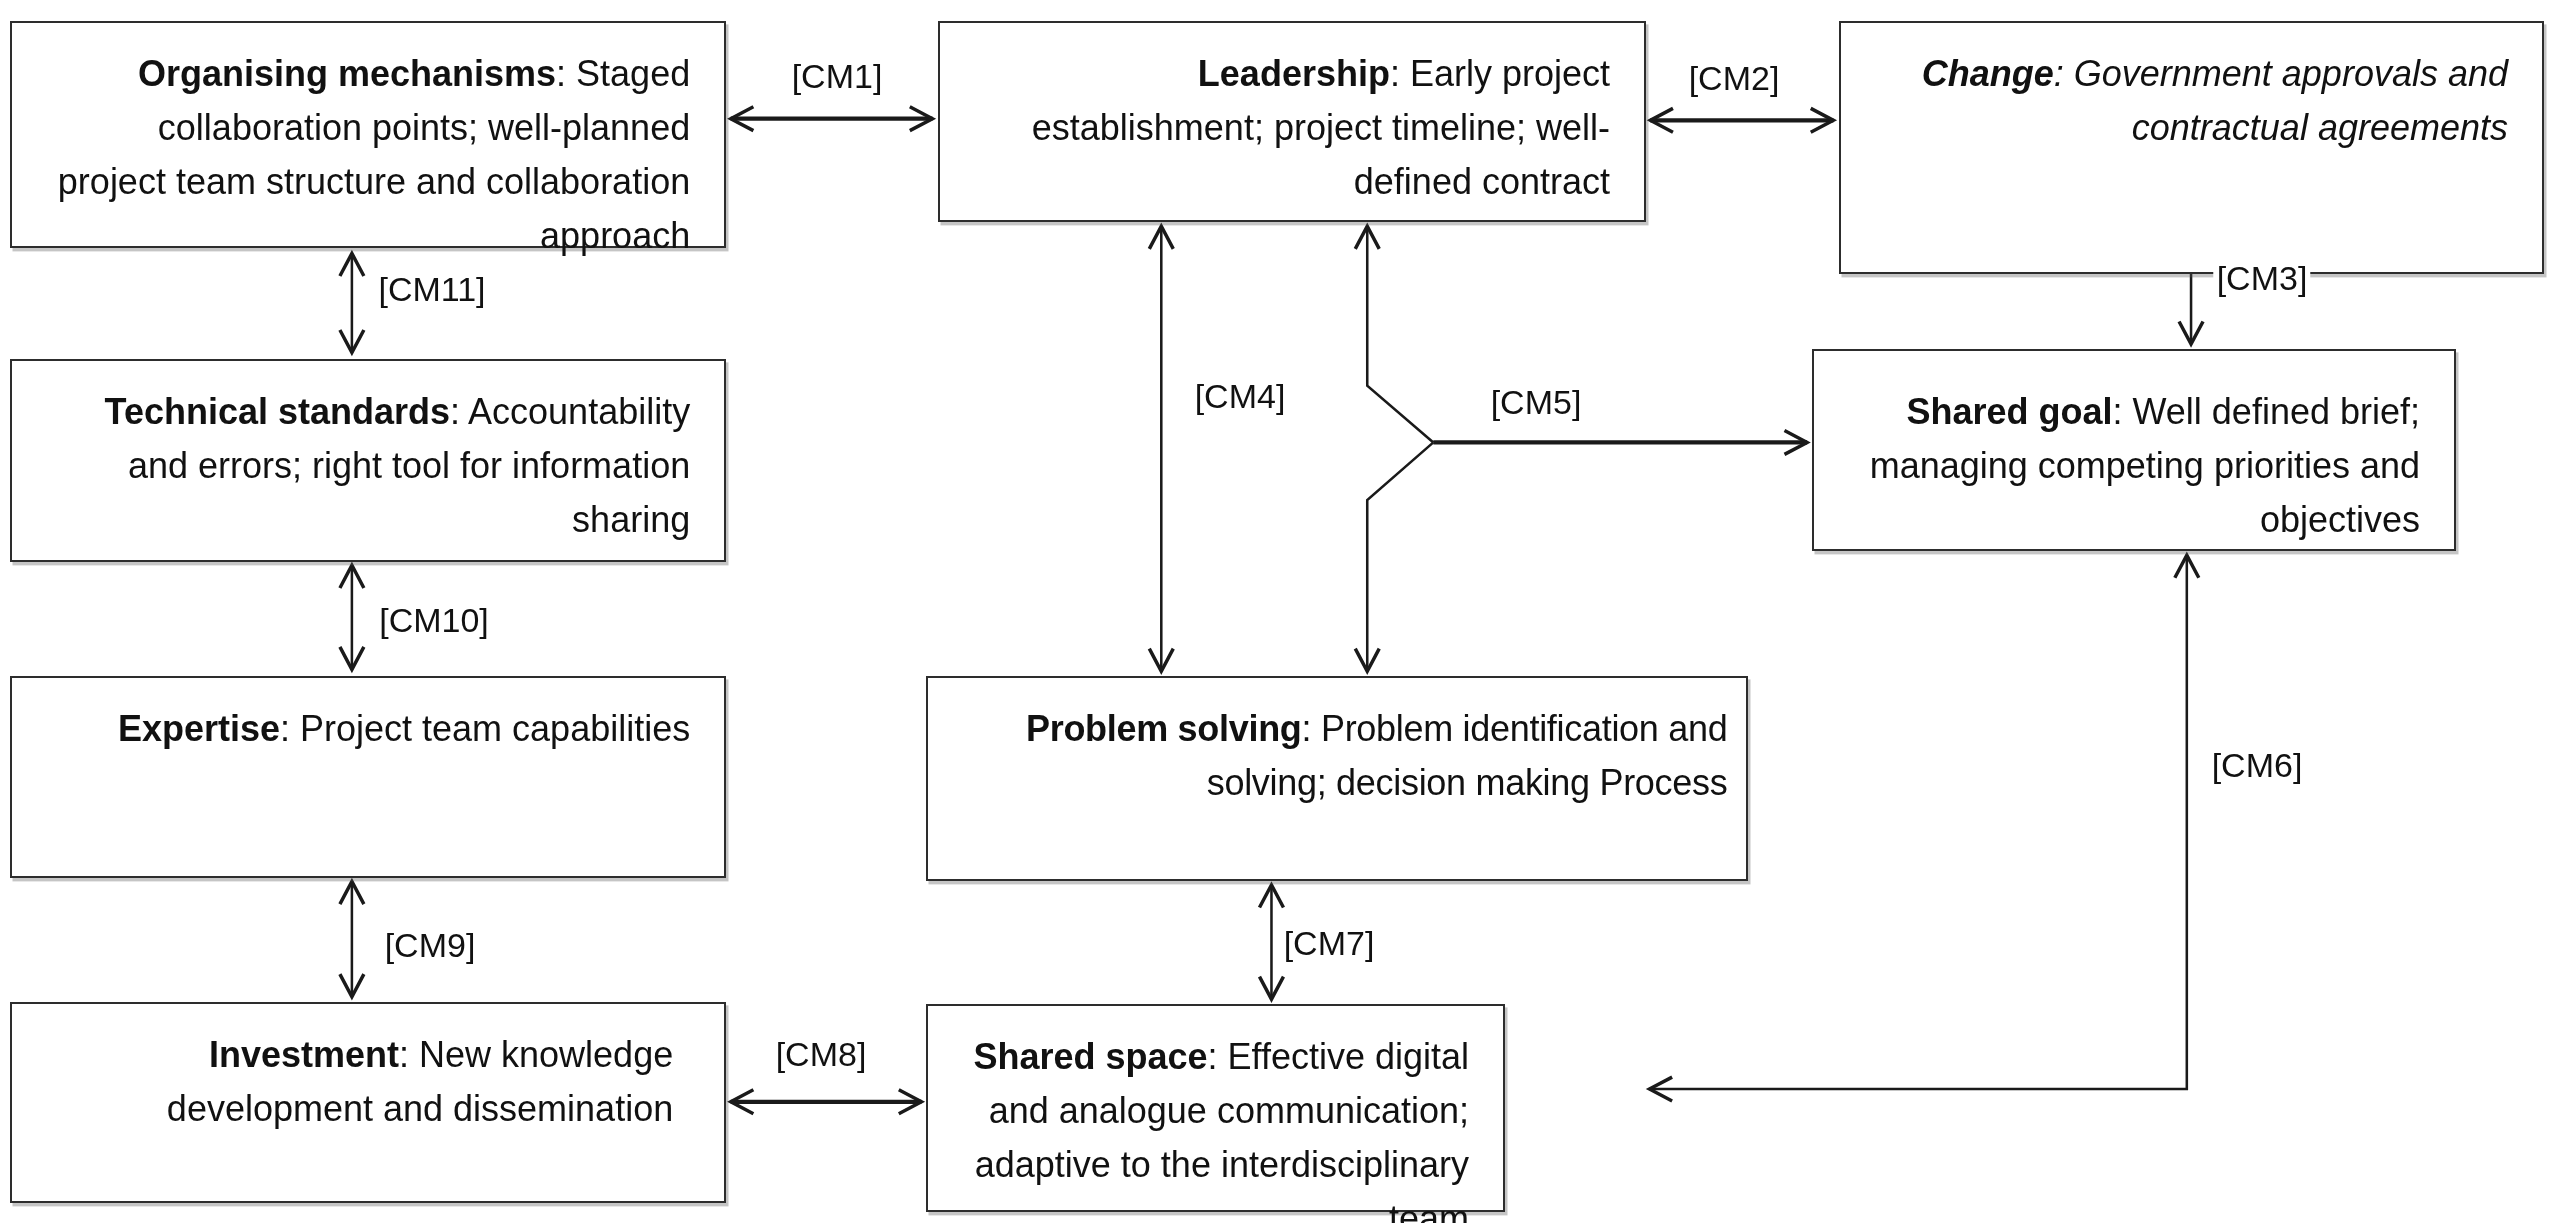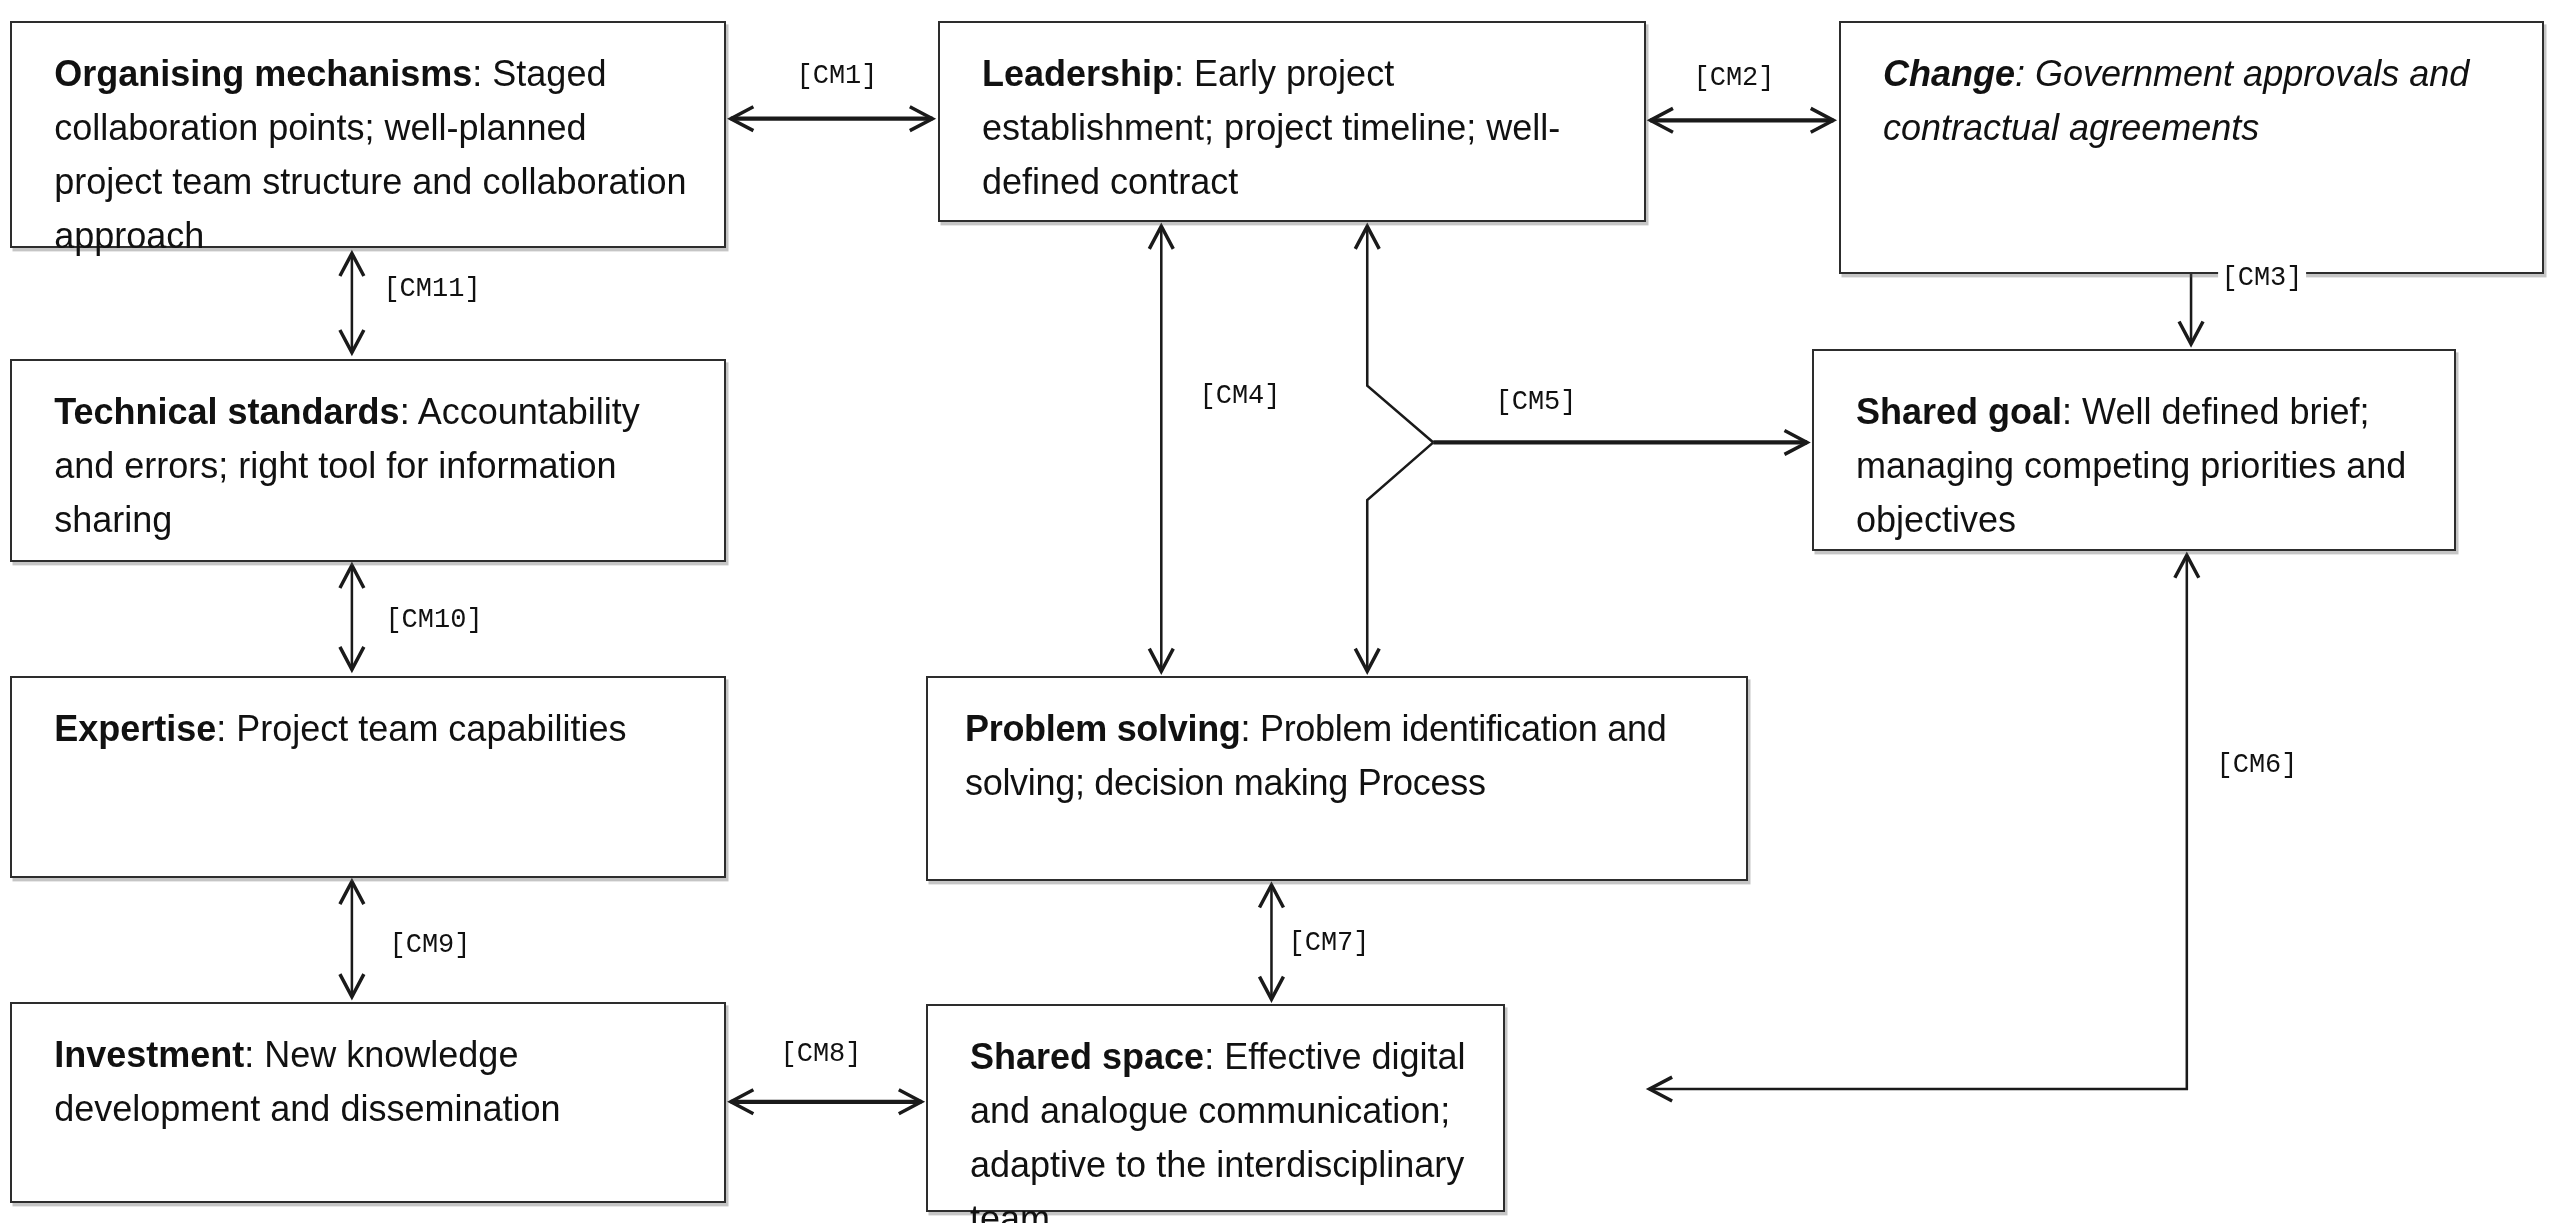--- a/index.html
+++ b/index.html
@@ -15,32 +15,32 @@
   .box{
     position:absolute;
     box-sizing:border-box;
     background:#ffffff;
     border:2.5px solid #2d2d2d;
     box-shadow:2.5px 3.4px 0 rgba(90,90,90,0.35);
     padding:24px 34px 0 42px;
     font-size:36px;
     line-height:54px;
     letter-spacing:0;
+    text-align:right;
   }
   .box .term{font-weight:bold;}
   .cm-label{
     position:absolute;
     transform:translate(-50%,-50%);
-    font-size:27px;
+    font-size:34px;
     line-height:34px;
     white-space:nowrap;
     color:#111111;
     background:#ffffff;
     padding:0 3.4px;
-    font-family:Liberation Mono, monospace;
   }
   
   #box-problem-solving{padding-left:37px;padding-right:18.6px;letter-spacing:-0.3px;}
   #box-investment{padding-right:51px;}
   #box-shared-goal{padding-top:34px;}
 </style>
 </head>
 <body>
 
 <div id="canvas">

